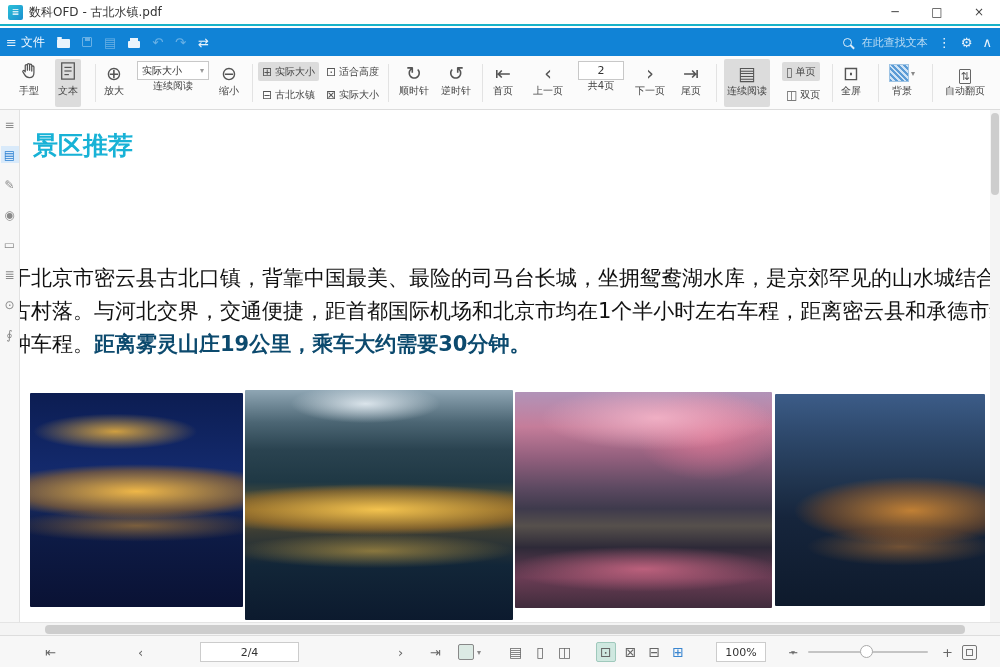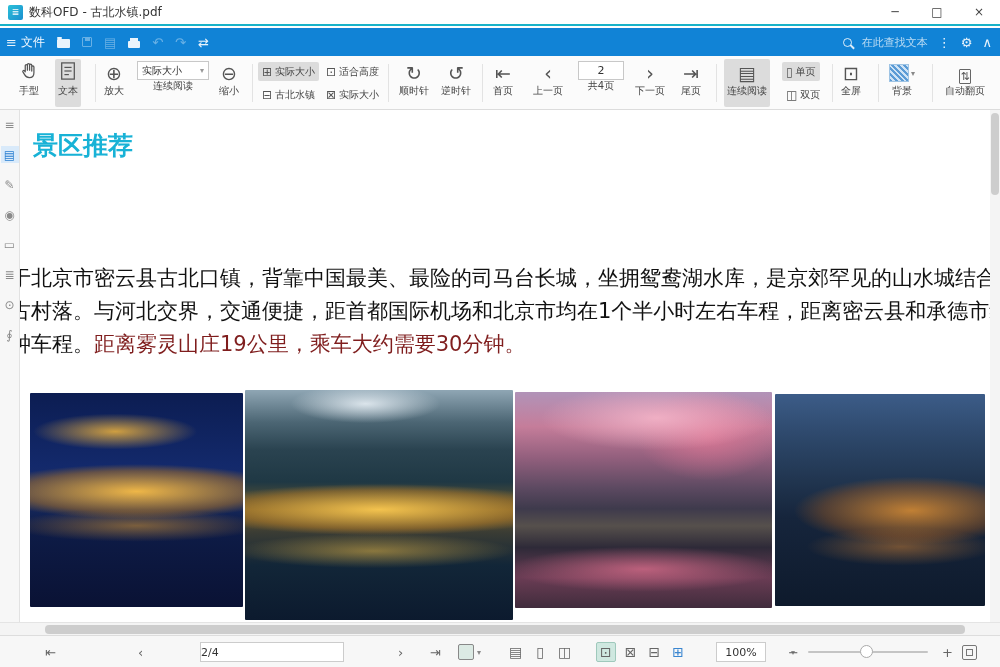--- a/index.html
+++ b/index.html
@@ -53,21 +53,21 @@
   .sidebar { position:absolute; left:0; top:110px; width:20px; height:512px; background:#f7f7f7; border-right:1px solid #e2e2e2; display:flex; flex-direction:column; align-items:center; padding-top:6px; gap:13px; }
   .sb-ic { width:18px; height:17px; display:flex; align-items:center; justify-content:center; font-size:12px; color:#8a8a8a; }
   .sb-ic.sel { background:#d9eafa; color:#2a7fd0; }
 
   
   .content { position:absolute; left:20px; top:110px; width:970px; height:512px; background:#ffffff; overflow:hidden; }
   .h1 { position:absolute; left:13px; top:19px; font-size:25px; font-weight:bold; color:#18b2d6; white-space:nowrap; }
   .h2 { position:absolute; left:36px; top:80px; font-size:35px; font-weight:bold; color:#1262c8; white-space:nowrap; }
   .para { position:absolute; left:-10px; top:152px; width:1060px; font-size:21px; line-height:33px; color:#111; }
   .para div { white-space:nowrap; }
-  .red { color:#7f1d1d; font-weight:normal; }
+  .red { color:#0c4a6e; font-weight:bold; }
   .photo { position:absolute; border-radius:1px; }
   .p1 { left:10px; top:283px; width:213px; height:214px;
         background:
           radial-gradient(ellipse 55% 12% at 40% 18%, rgba(240,180,60,.85), transparent 70%),
           radial-gradient(ellipse 90% 16% at 50% 46%, rgba(250,190,70,.95), rgba(200,130,30,.45) 60%, transparent 80%),
           radial-gradient(ellipse 80% 10% at 50% 62%, rgba(230,160,50,.5), transparent 75%),
           linear-gradient(180deg,#0c1d52 0%,#13296b 34%,#1b2f66 48%,#0e1c48 62%,#0a1234 100%); }
   .p2 { left:225px; top:280px; width:268px; height:230px;
         background:
           radial-gradient(ellipse 40% 12% at 45% 6%, rgba(230,238,244,.9), transparent 70%),
@@ -89,21 +89,21 @@
   
   .vscroll { position:absolute; right:0; top:110px; width:10px; height:512px; background:#f4f4f4; }
   .vthumb { position:absolute; left:1px; top:3px; width:8px; height:82px; background:#cdcdcd; border-radius:4px; }
   .hscroll { position:absolute; left:0; top:622px; width:1000px; height:13px; background:#f4f4f4; border-top:1px solid #e4e4e4; }
   .hthumb { position:absolute; left:45px; top:2px; width:920px; height:9px; background:#cdcdcd; border-radius:4px; }
 
   
   .statusbar { position:absolute; left:0; top:635px; width:1000px; height:32px; background:#f7f7f7; border-top:1px solid #ddd; }
   .st { position:absolute; top:0; height:32px; display:flex; align-items:center; color:#555; }
   .nav-g { font-size:13px; color:#666; }
-  .st-input { width:144px; height:20px; border:1px solid #ccc; background:#fff; font-size:11px; color:#333; font-family:inherit; }
+  .st-input { width:99px; height:20px; border:1px solid #ccc; background:#fff; text-align:center; font-size:11px; color:#333; font-family:inherit; }
   .sq-ic { width:16px; height:16px; border:1px solid #888; border-radius:2px; background:#dceae4; }
   .mode-ic { font-size:14px; color:#666; padding:1px 3px; border-radius:2px; }
   .fit-ic { font-size:14px; color:#666; padding:1px 3px; border-radius:2px; }
   .fit-ic.teal { background:#cfe8e0; border:1px solid #9fc9bc; }
   .fit-ic.blue { color:#3a86d0; }
   .zoombox { width:50px; height:20px; border:1px solid #ccc; background:#fff; display:flex; align-items:center; justify-content:center; font-size:11px; color:#333; }
   .slider { position:relative; width:120px; height:2px; background:#c4c4c4; border-radius:1px; }
   .knob { position:absolute; left:52px; top:-6px; width:13px; height:13px; border-radius:50%; background:#fff; border:1px solid #aaa; }
   .fs-ic { width:15px; height:15px; border:1px solid #777; border-radius:2px; position:relative; }
   .fs-ic::after { content:""; position:absolute; inset:3px; border:1px solid #777; }

